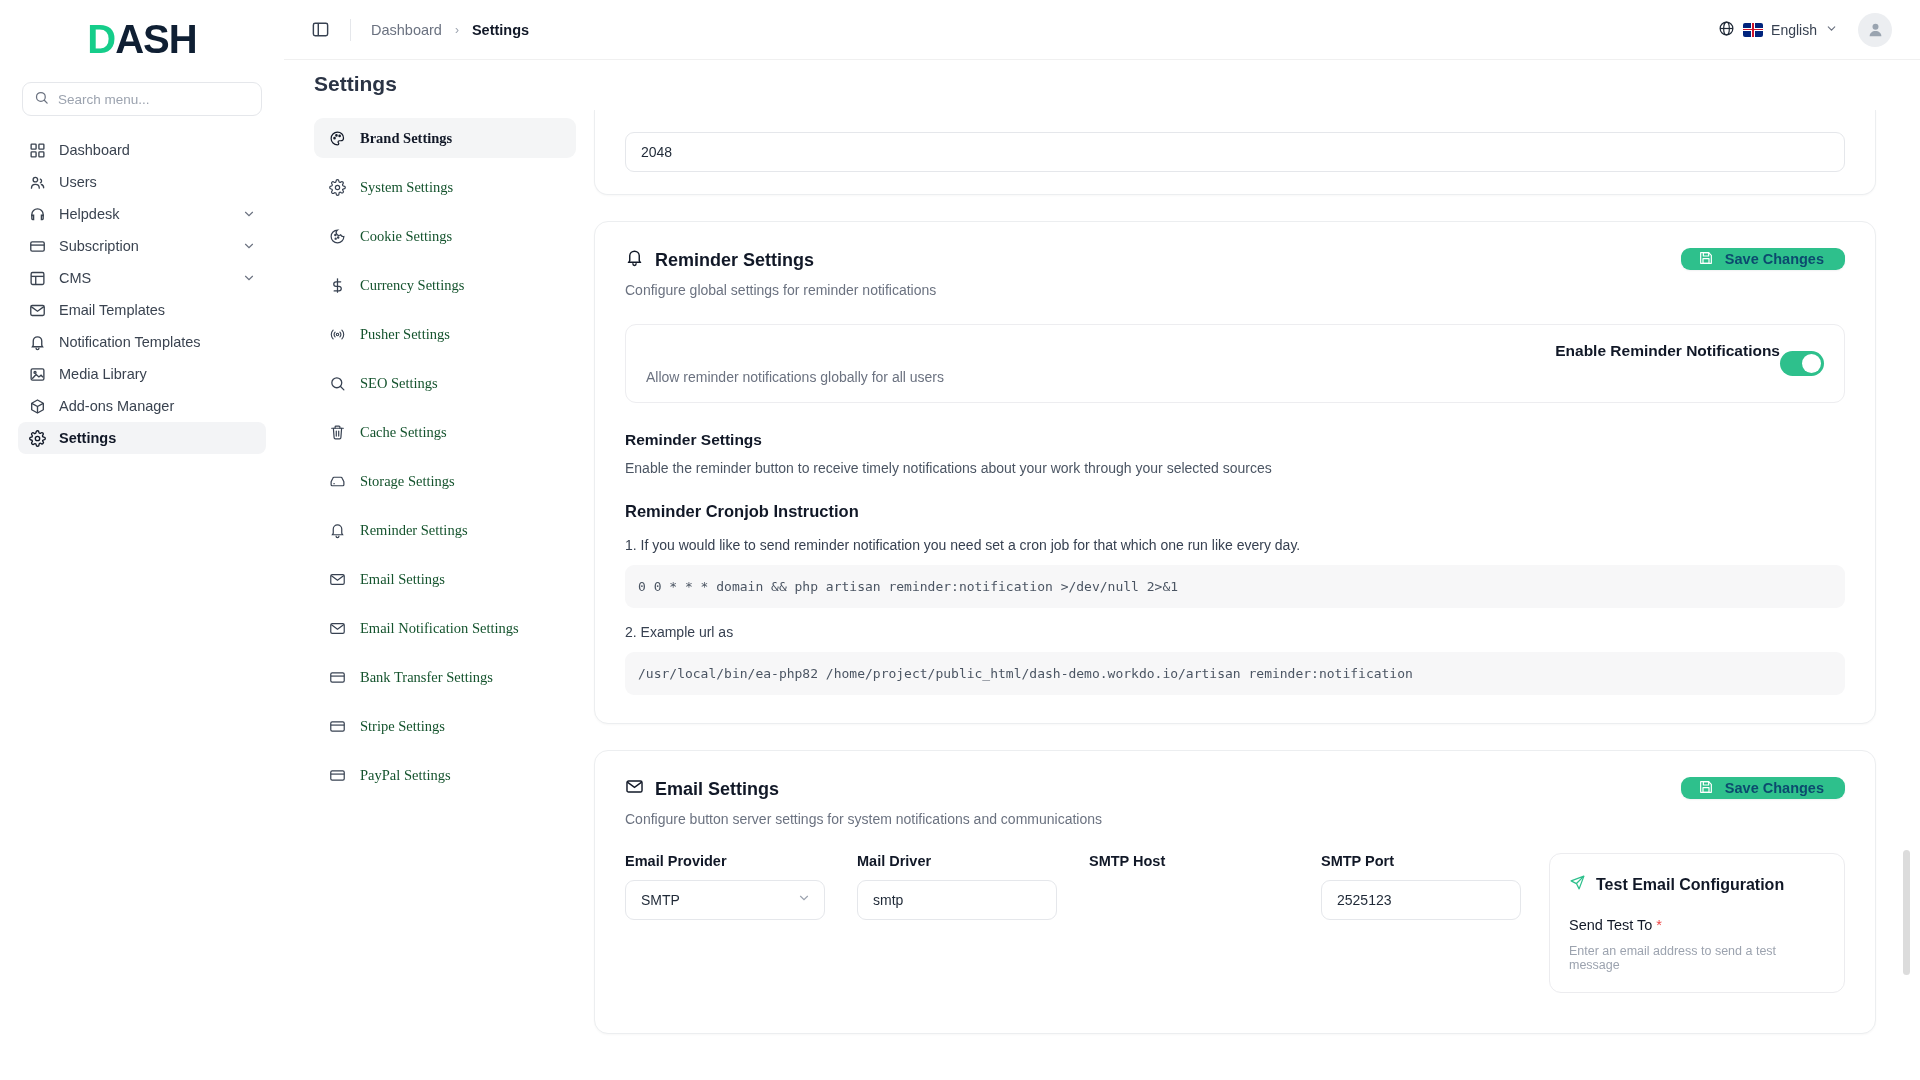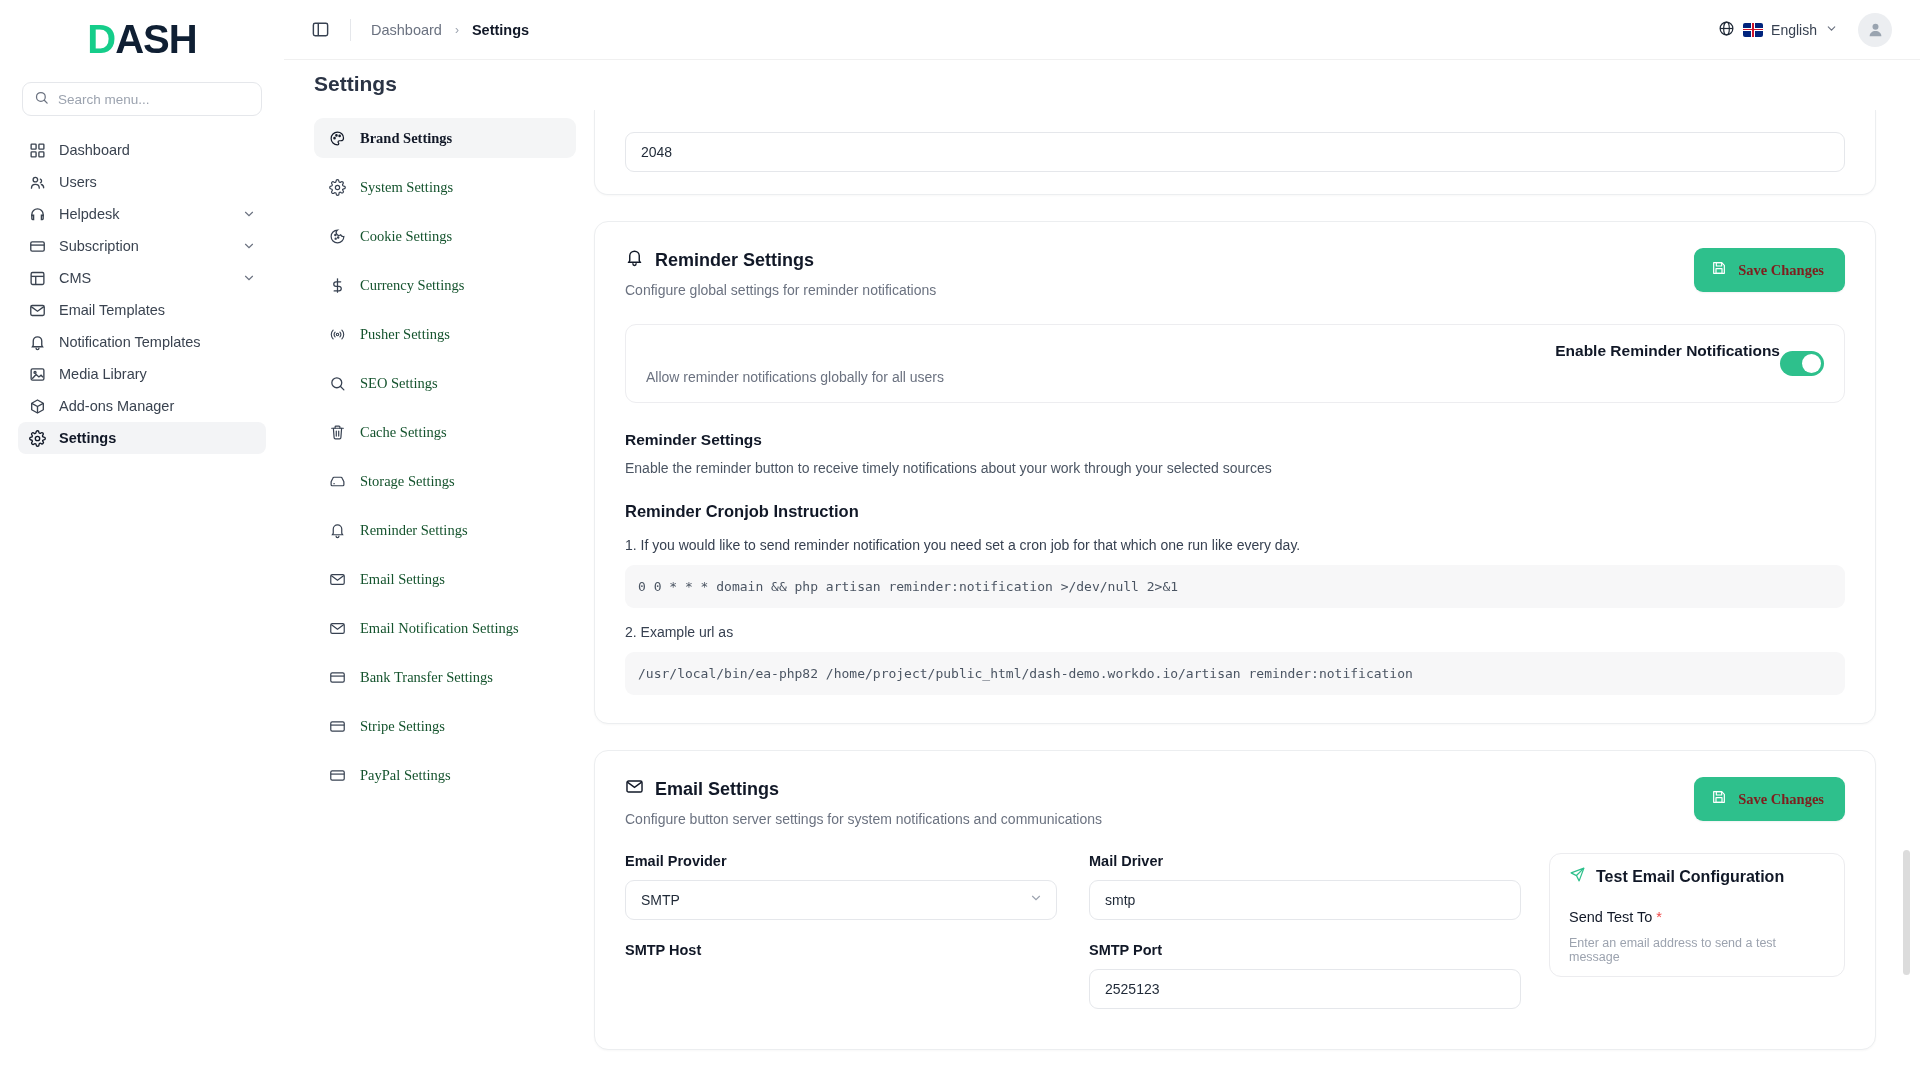--- a/index.html
+++ b/index.html
@@ -163,23 +163,23 @@
   .card-head { display: flex; align-items: flex-start; }
   .card-head-left { flex: 1 1 auto; }
   .card-title {
     display: flex; align-items: center; gap: 11px;
     font-size: 18px; font-weight: 700; color: #111827;
   }
   .card-sub { font-size: 14px; color: #6b7280; margin-top: 10px; }
 
   .btn-save {
     display: inline-flex; align-items: center; gap: 11px;
-    background: #2ec08c; color: #7f1d1d; border: none; border-radius: 9px;
-    height: 44px; padding: 0 21px 0 17px; font-size: 14.5px; font-weight: 700;
-    font-family: Liberation Serif, serif; cursor: pointer;
+    background: #2ec08c; color: #0c4a6e; border: none; border-radius: 9px;
+    height: 22px; padding: 0 21px 0 17px; font-size: 14.5px; font-weight: 700;
+    font-family: Liberation Sans, sans-serif; cursor: pointer;
     box-shadow: 0 1px 2px rgba(16,24,40,0.06);
   }
 
   .toggle-row {
     margin-top: 26px;
     border: 1px solid #ededf0; border-radius: 11px;
     padding: 17px 20px 17px 20px;
     display: flex; align-items: center;
   }
   .toggle-row .tr-left { flex: 1 1 auto; }
@@ -200,30 +200,30 @@
   .step { font-size: 14px; color: #374151; margin-top: 16px; }
   .code {
     margin-top: 12px; background: #f7f7f8; border-radius: 9px;
     padding: 14px 13px; font-family: "DejaVu Sans Mono", monospace;
     font-size: 13px; color: #4b5563; white-space: pre; overflow: hidden;
   }
 
   .form-grid {
     display: flex; gap: 28px; margin-top: 26px;
   }
-  .form-cols { flex: 1 1 auto; display: grid; grid-template-columns: 1fr 1fr; gap: 22px 32px; }
+  .form-cols { flex: 1 1 auto; display: grid; grid-template-columns: 1fr 1fr 1fr 1fr; gap: 22px 32px; }
   .fld-label { font-size: 14.5px; font-weight: 700; color: #111827; margin-bottom: 11px; }
   .req { color: #ef4444; }
   .select-wrap { position: relative; }
   .select-wrap .chev-abs { position: absolute; right: 14px; top: 50%; transform: translateY(-50%); pointer-events: none; }
 
   .test-panel {
     width: 296px; min-width: 296px;
     border: 1px solid #ececef; border-radius: 12px;
-    padding: 12px 19px;
+    padding: 20px 19px;
     align-self: flex-start;
     background: #fff;
   }
   .tp-title { display: flex; align-items: center; gap: 10px; font-size: 16px; font-weight: 700; color: #111827; }
   .tp-label { font-size: 14.5px; font-weight: 400; color: #111827; margin-top: 22px; margin-bottom: 11px; }
   .tp-hint { font-size: 12.5px; color: #9ca3af; margin-top: 10px; }
 
   
   .scroll-track {
     position: absolute; right: 10px; top: 0; bottom: 0; width: 7px;

